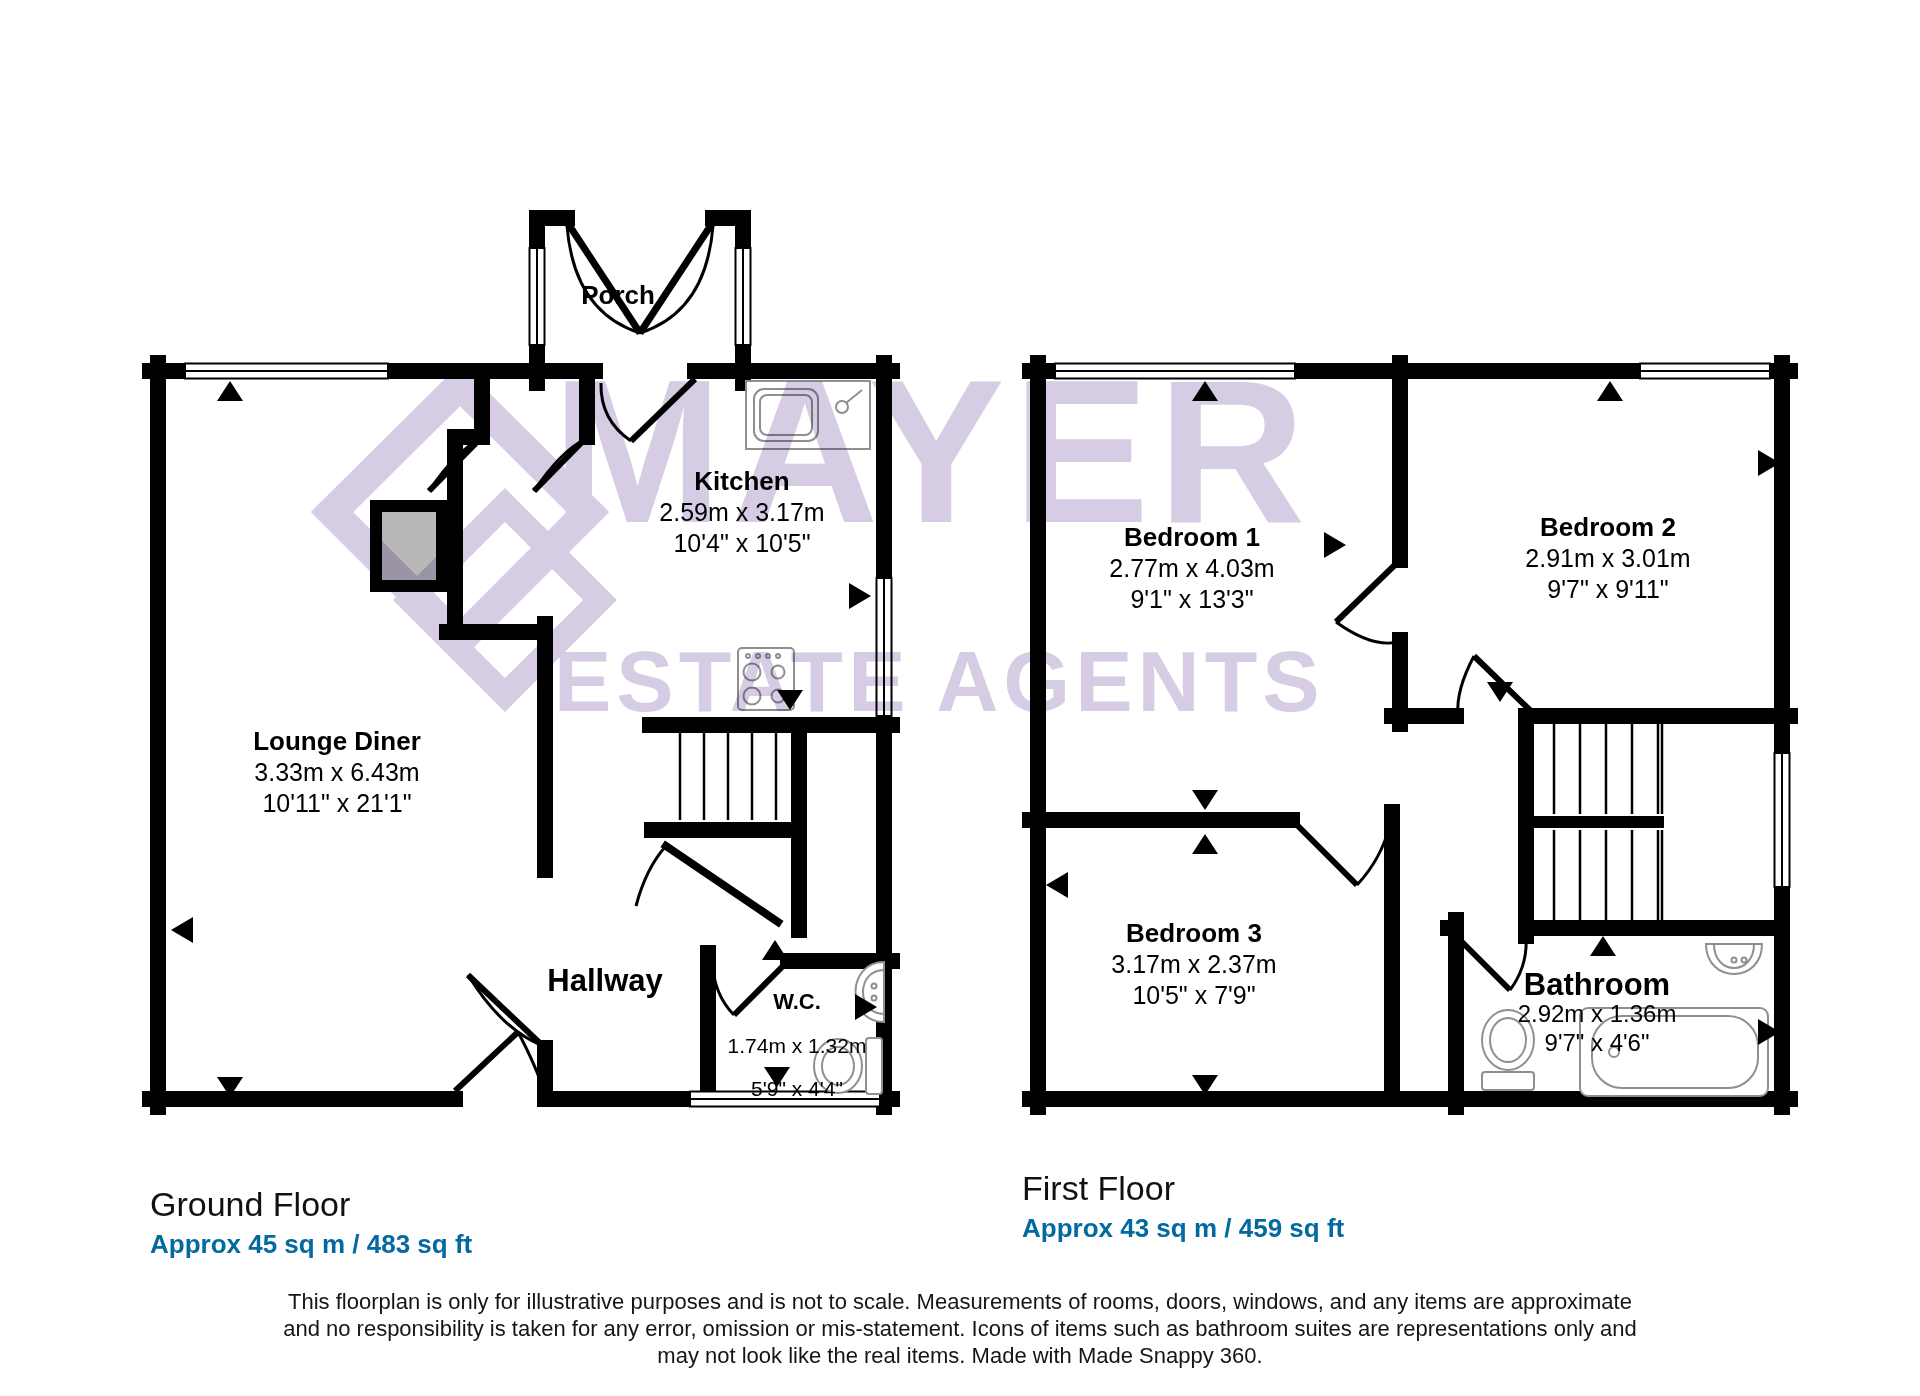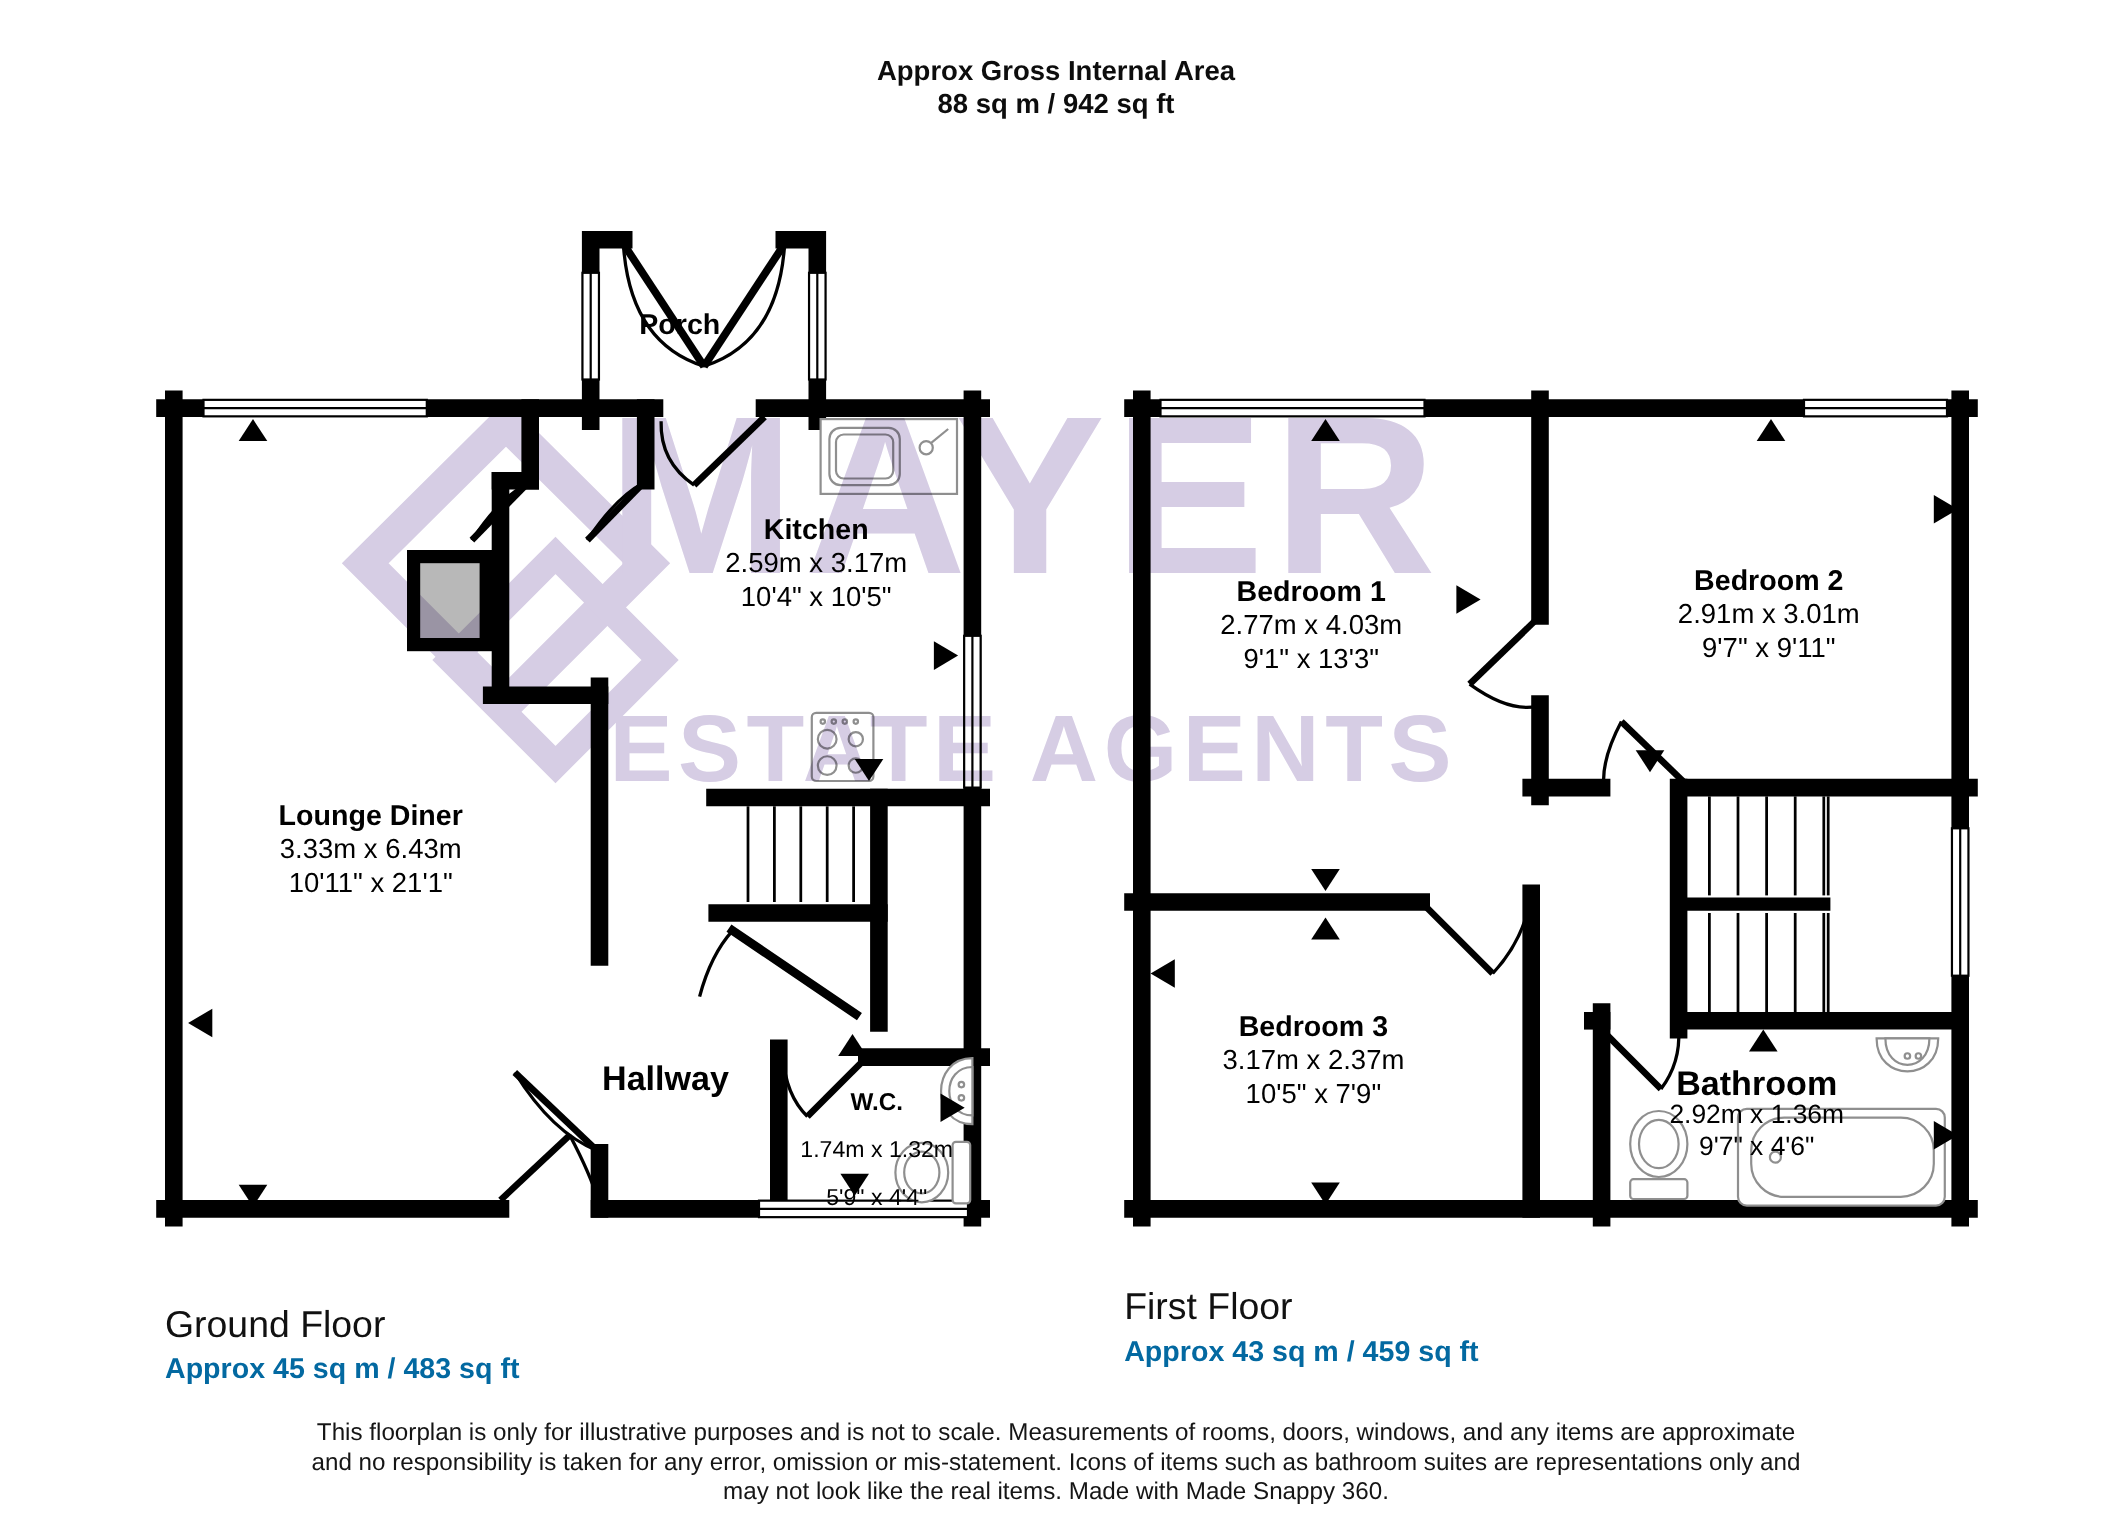--- a/index.html
+++ b/index.html
@@ -25,24 +25,20 @@
   .fl1{font-size:34px;font-weight:normal;line-height:40px;color:#111;}
   .fl2{font-size:26px;font-weight:bold;line-height:40px;color:#0369a1;}
   .disclaimer{position:absolute;left:0;right:0;top:1288px;text-align:center;
               font-size:22px;line-height:27px;color:#151515;}
 </style>
 </head>
 <body>
 
 <div class="canvas">
 
-  <div class="title">
-    <div>Approx Gross Internal Area</div>
-    <div>88 sq m / 942 sq ft</div>
-  </div>
 
   <svg class="plan-svg" width="1920" height="1396" viewBox="0 0 1920 1396">
 
     <g>
 
       <g stroke="#000" stroke-width="16" fill="none" stroke-linecap="square">
         <path d="M150,371 H595"></path>
         <path d="M695,371 H892"></path>
         <path d="M884,363 V1107"></path>
         <path d="M150,1099 H455"></path>

